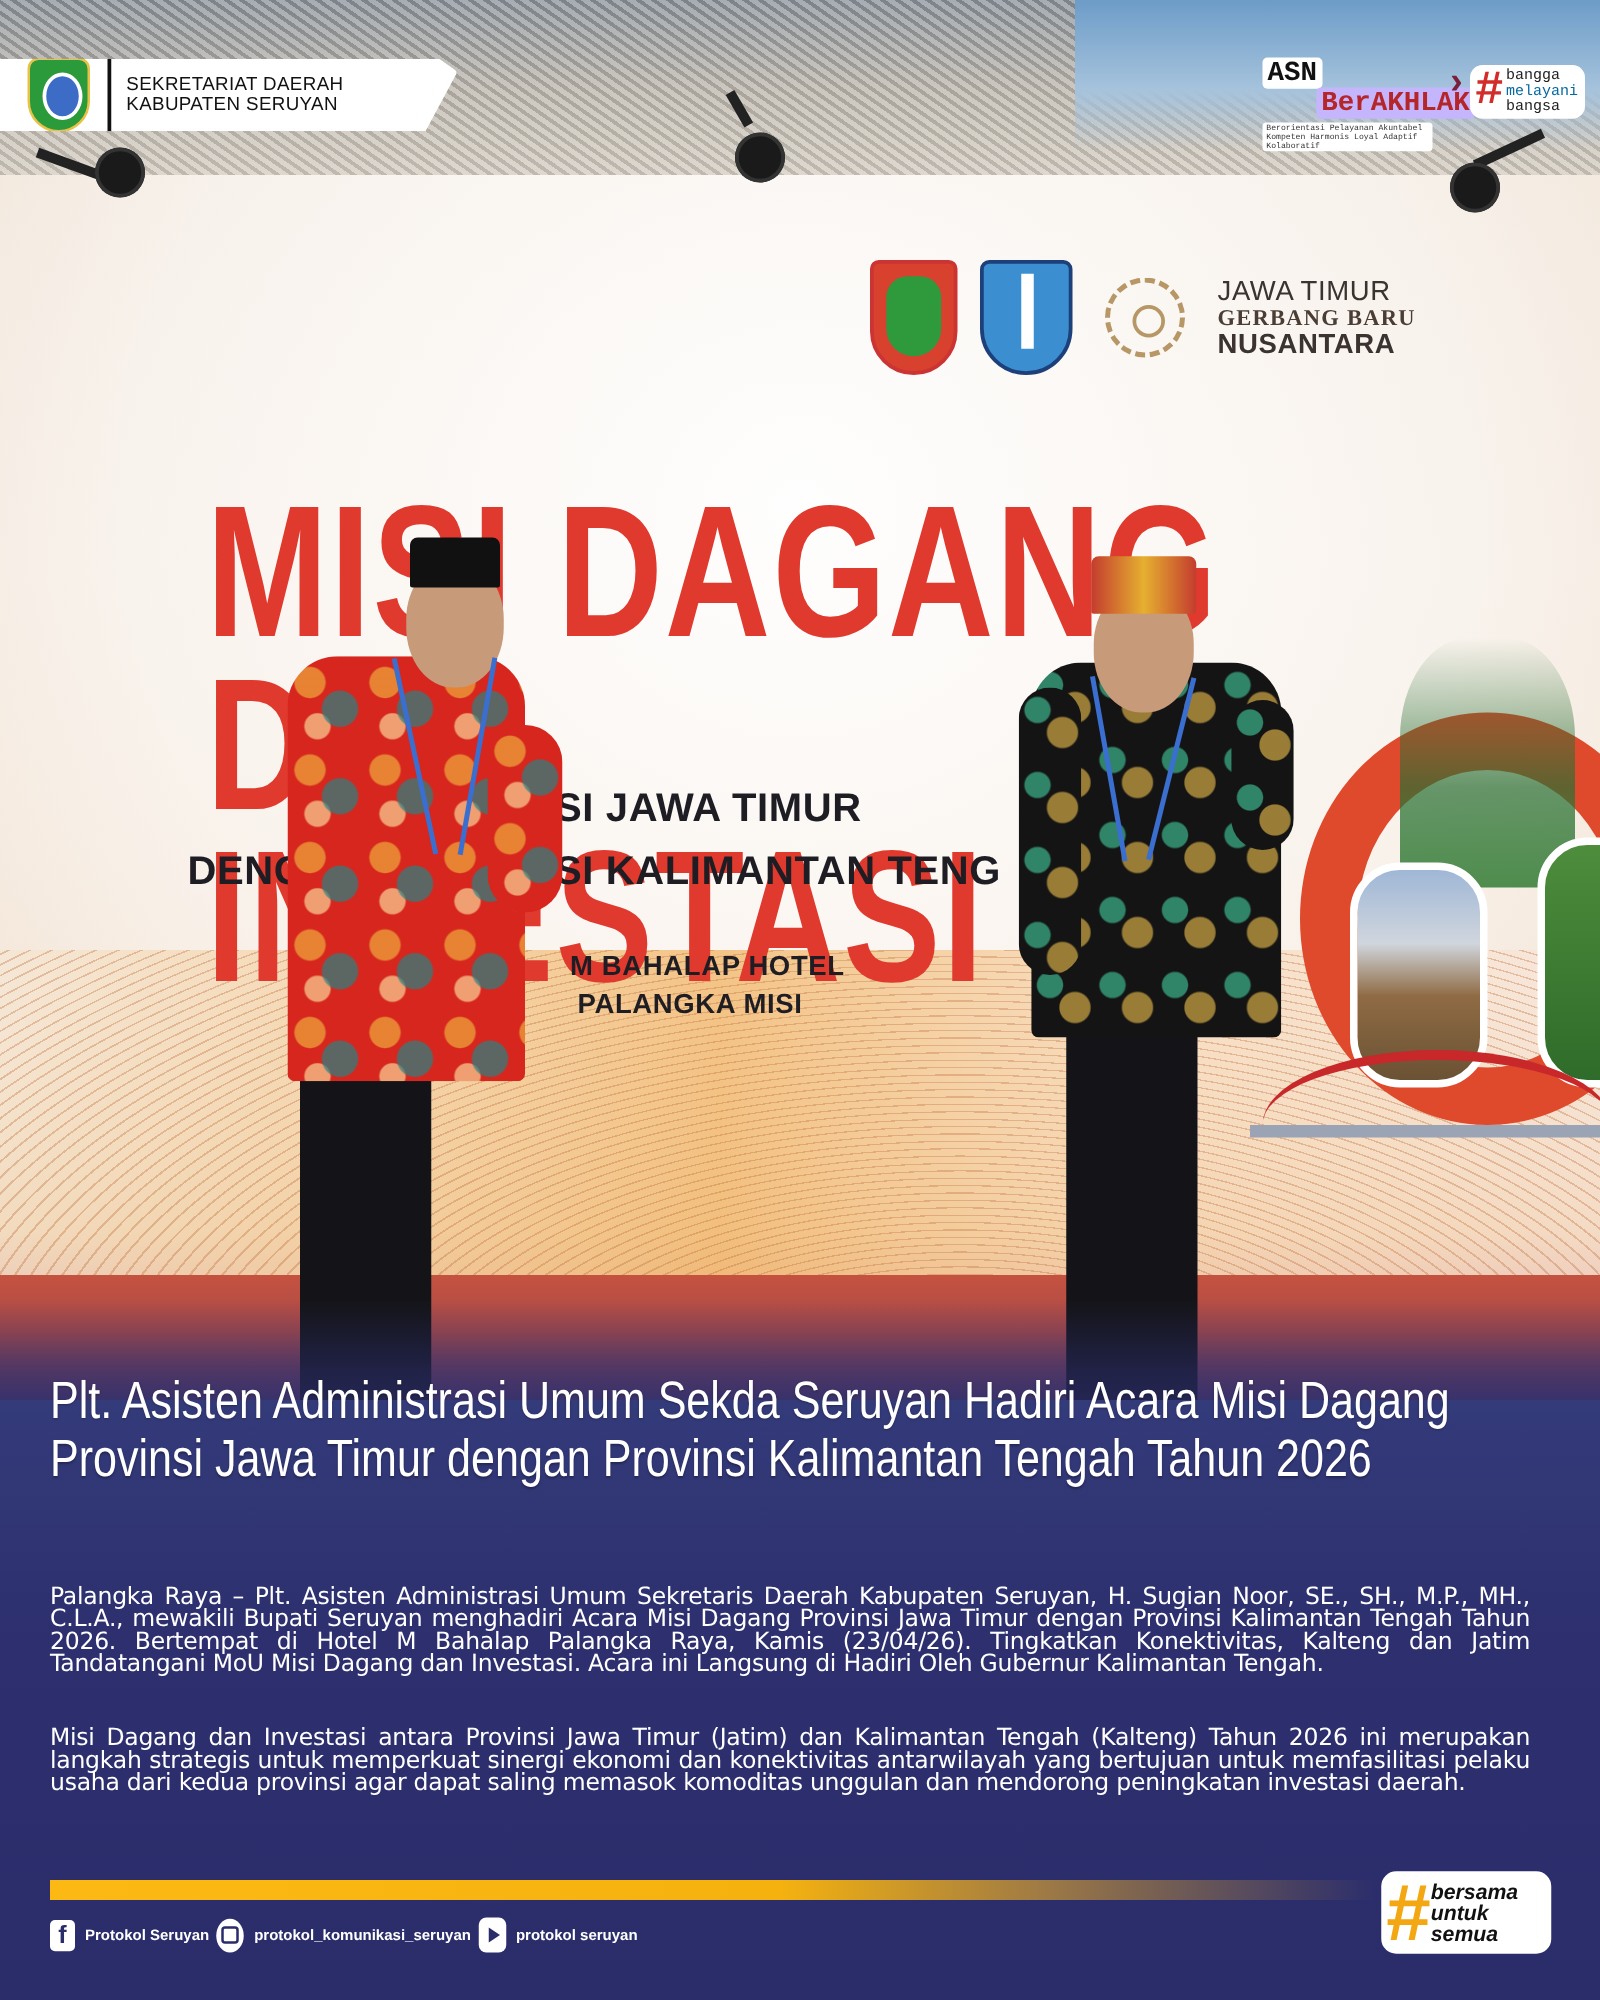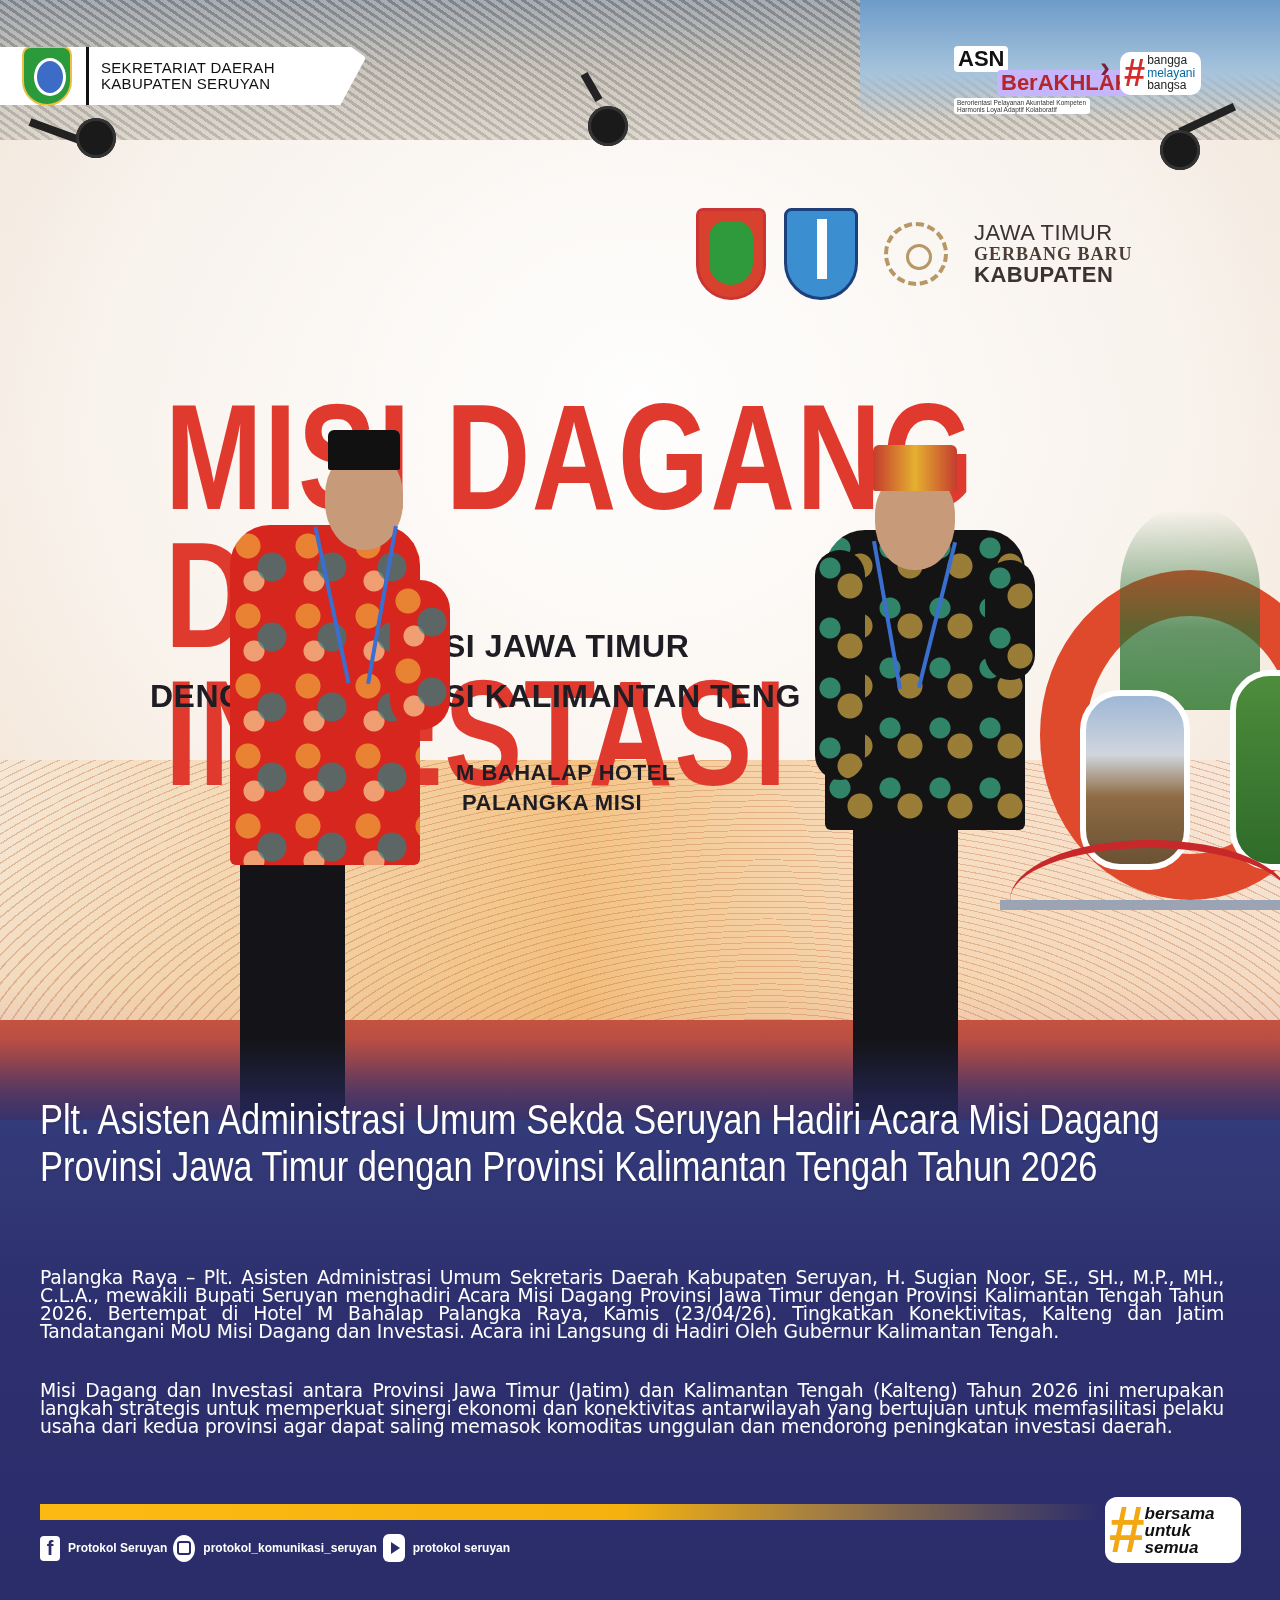--- a/index.html
+++ b/index.html
@@ -105,21 +105,21 @@
     clip-path: polygon(0 0, 96% 0, 100% 18%, 93% 100%, 0 100%);
   }
   .brand-crest {
     width: 50px; height: 60px; border-radius: 10px 10px 28px 28px; background: #2a9a3b; position: relative; border: 2px solid #e8c246;
   }
   .brand-crest::after { content: ""; position: absolute; left: 10px; top: 10px; width: 26px; height: 32px; border-radius: 50%; background: #3c6cc6; border: 3px solid #fff; }
   .brand-divider { width: 3px; height: 58px; background: #111; margin: 0 12px 0 14px; }
   .brand-text { font-size: 15px; color: #111; line-height: 1.05; letter-spacing: .3px; }
 
   
-  .asn-badge { position: absolute; left: 952px; top: 48px; width: 268px; height: 70px; }
+  .asn-badge { position: absolute; left: 1008px; top: 48px; width: 268px; height: 70px; font-family: Liberation Mono, monospace; }
   .asn-badge .asn { position: absolute; left: 2px; top: -2px; font-weight: bold; font-size: 22px; color: #111; background: #fff; padding: 0 4px; border-radius: 4px; }
   .asn-badge .ber { position: absolute; left: 2px; top: 22px; font-weight: bold; font-size: 22px; color: #b5262b; background: #c4b5fd; padding: 0 4px; border-radius: 4px; margin-left: 43px; }
   .asn-badge .chev { position: absolute; left: 148px; top: 2px; color: #7a1f3c; font-size: 30px; font-weight: bold; }
   .asn-badge .tag { position: absolute; left: 2px; top: 50px; font-size: 6.5px; color: #333; background: #fff; line-height: 1.1; padding: 1px 3px; border-radius: 3px; width: 136px; }
   .asn-badge .hash { position: absolute; left: 168px; top: 4px; background: #fff; border-radius: 10px; padding: 2px 6px 3px 4px; display: flex; align-items: center; gap: 2px; }
   .asn-badge .hash .sym { color: #d32d2b; font-size: 38px; font-weight: bold; line-height: 1; }
   .asn-badge .hash .words { font-size: 12px; line-height: 1.05; color: #222; }
   .asn-badge .hash .words .red { color: #0369a1; }
 
   
@@ -181,21 +181,21 @@
   <div class="spot-arm" style="left:1180px;top:128px;width:60px;transform:rotate(-25deg);"></div>
   <div class="spotlight" style="left:1160px;top:130px;"></div>
 
   <div class="logos-row">
     <div class="crest kalteng"></div>
     <div class="crest jatim"></div>
     <div class="ornament"></div>
     <div class="jatim-text">
       <div class="l1">JAWA TIMUR</div>
       <div class="l2">GERBANG BARU</div>
-      <div class="l3">KABUPATEN</div>
+      <div class="l3">NUSANTARA</div>
     </div>
   </div>
 
   <div class="banner-title">
     <div class="t1">MISI DAGANG</div>
     <div class="t2">DAN INVESTASI</div>
   </div>
   <div class="banner-sub" style="left:444px;top:628px;">SI JAWA TIMUR</div>
   <div class="banner-sub" style="left:150px;top:678px;">DENGA</div>
   <div class="banner-sub" style="left:444px;top:678px;">SI KALIMANTAN TENG</div>

